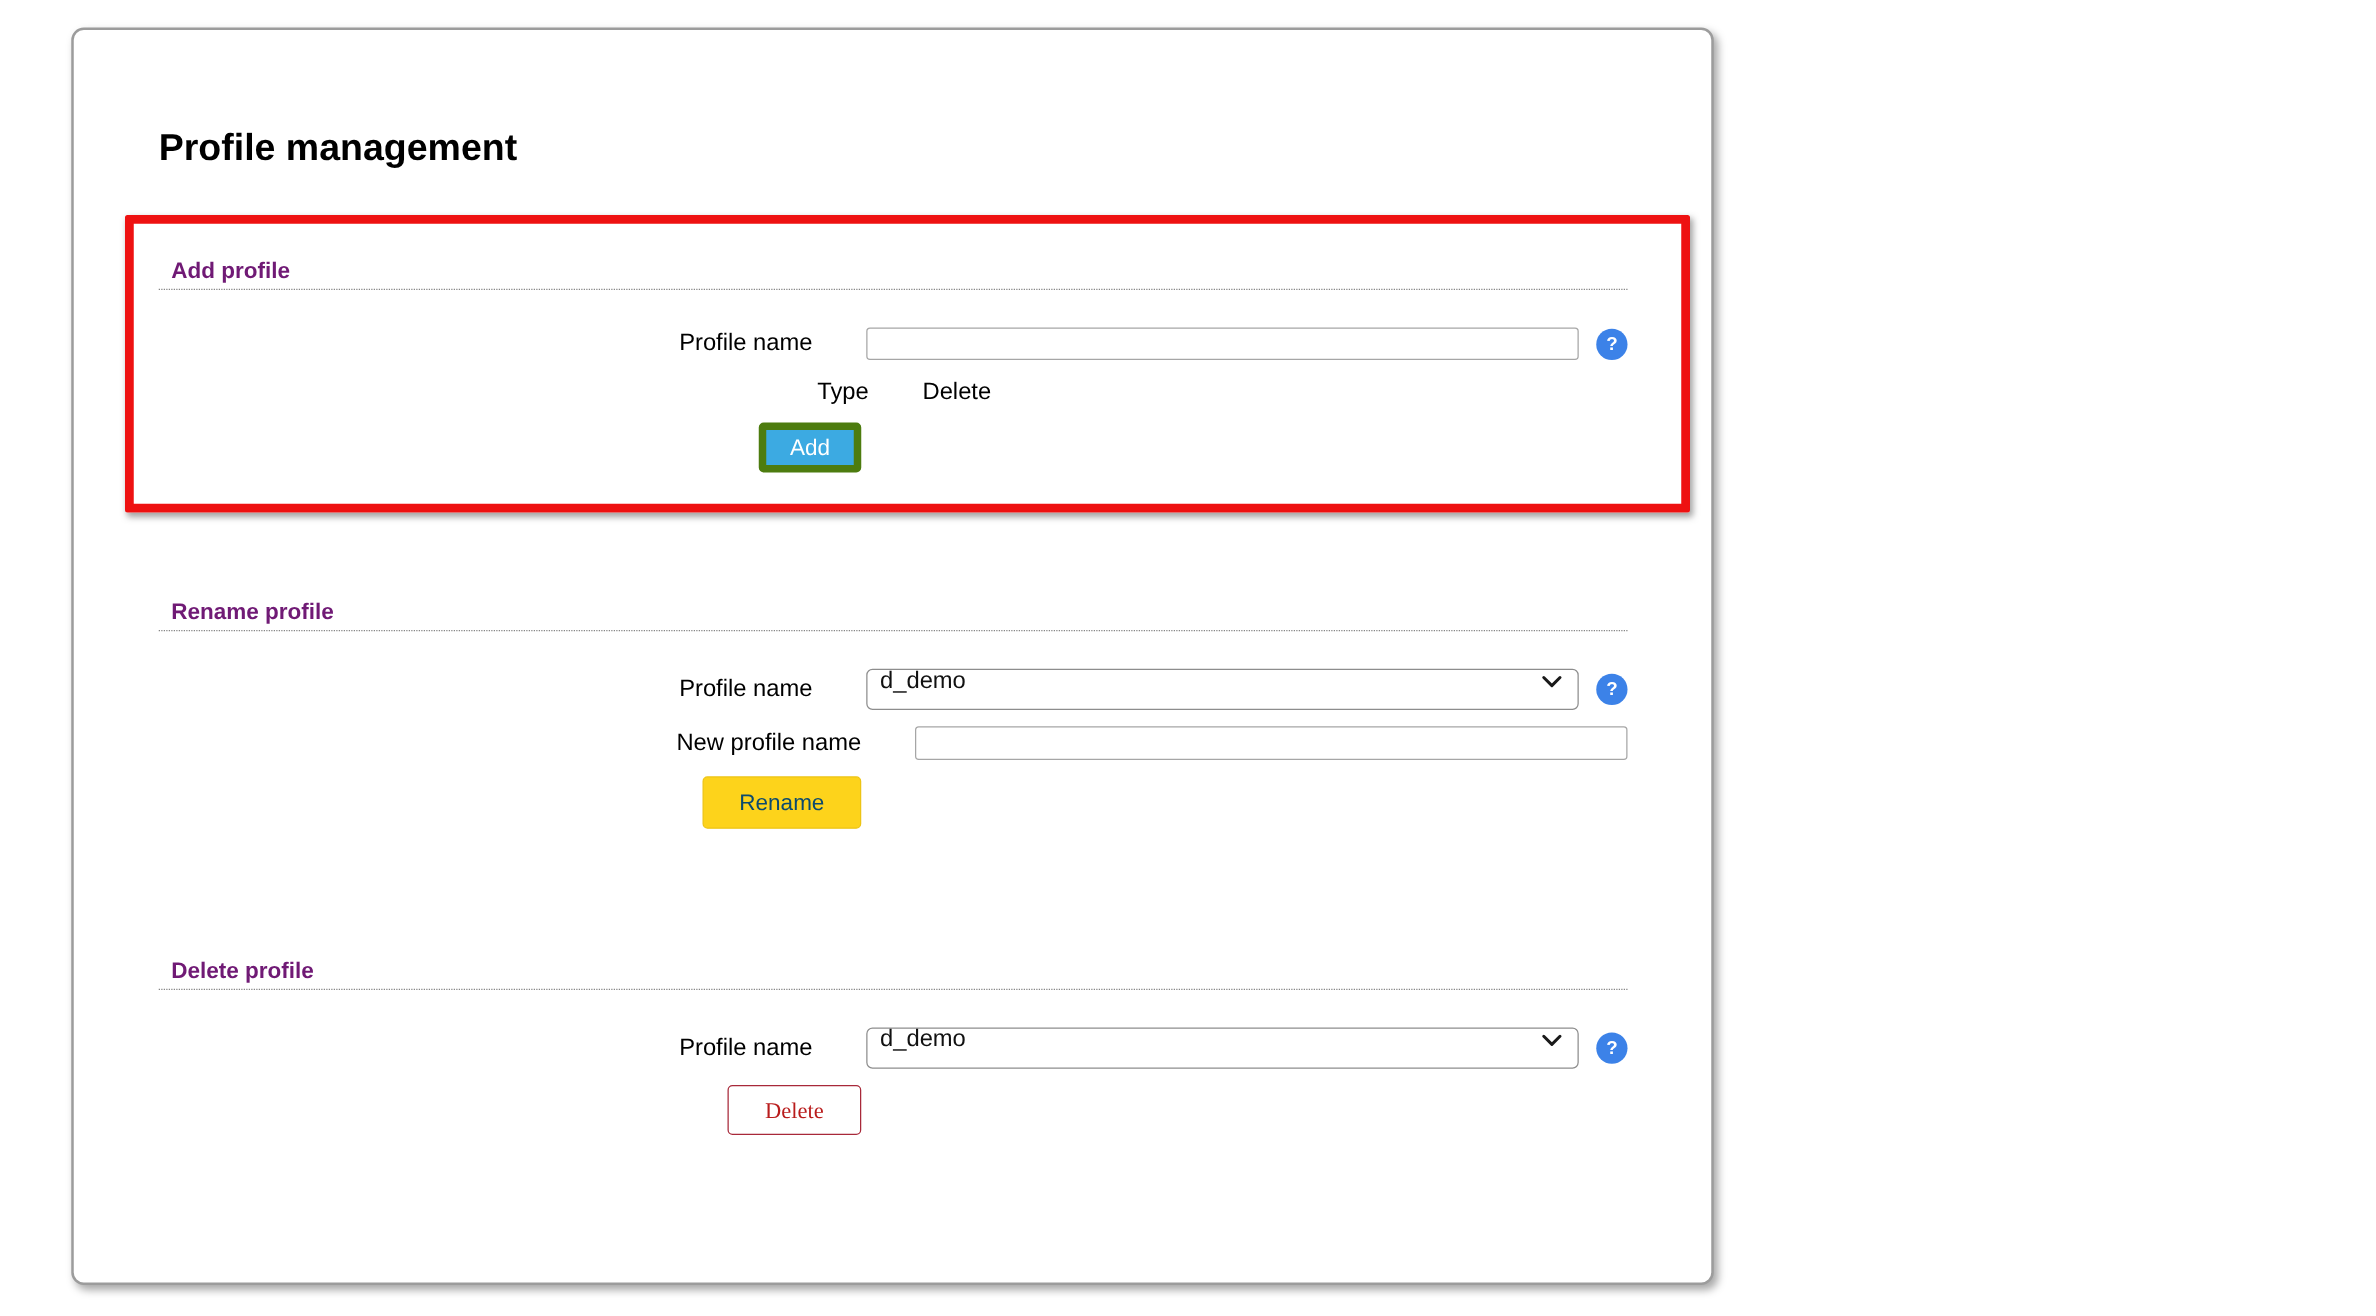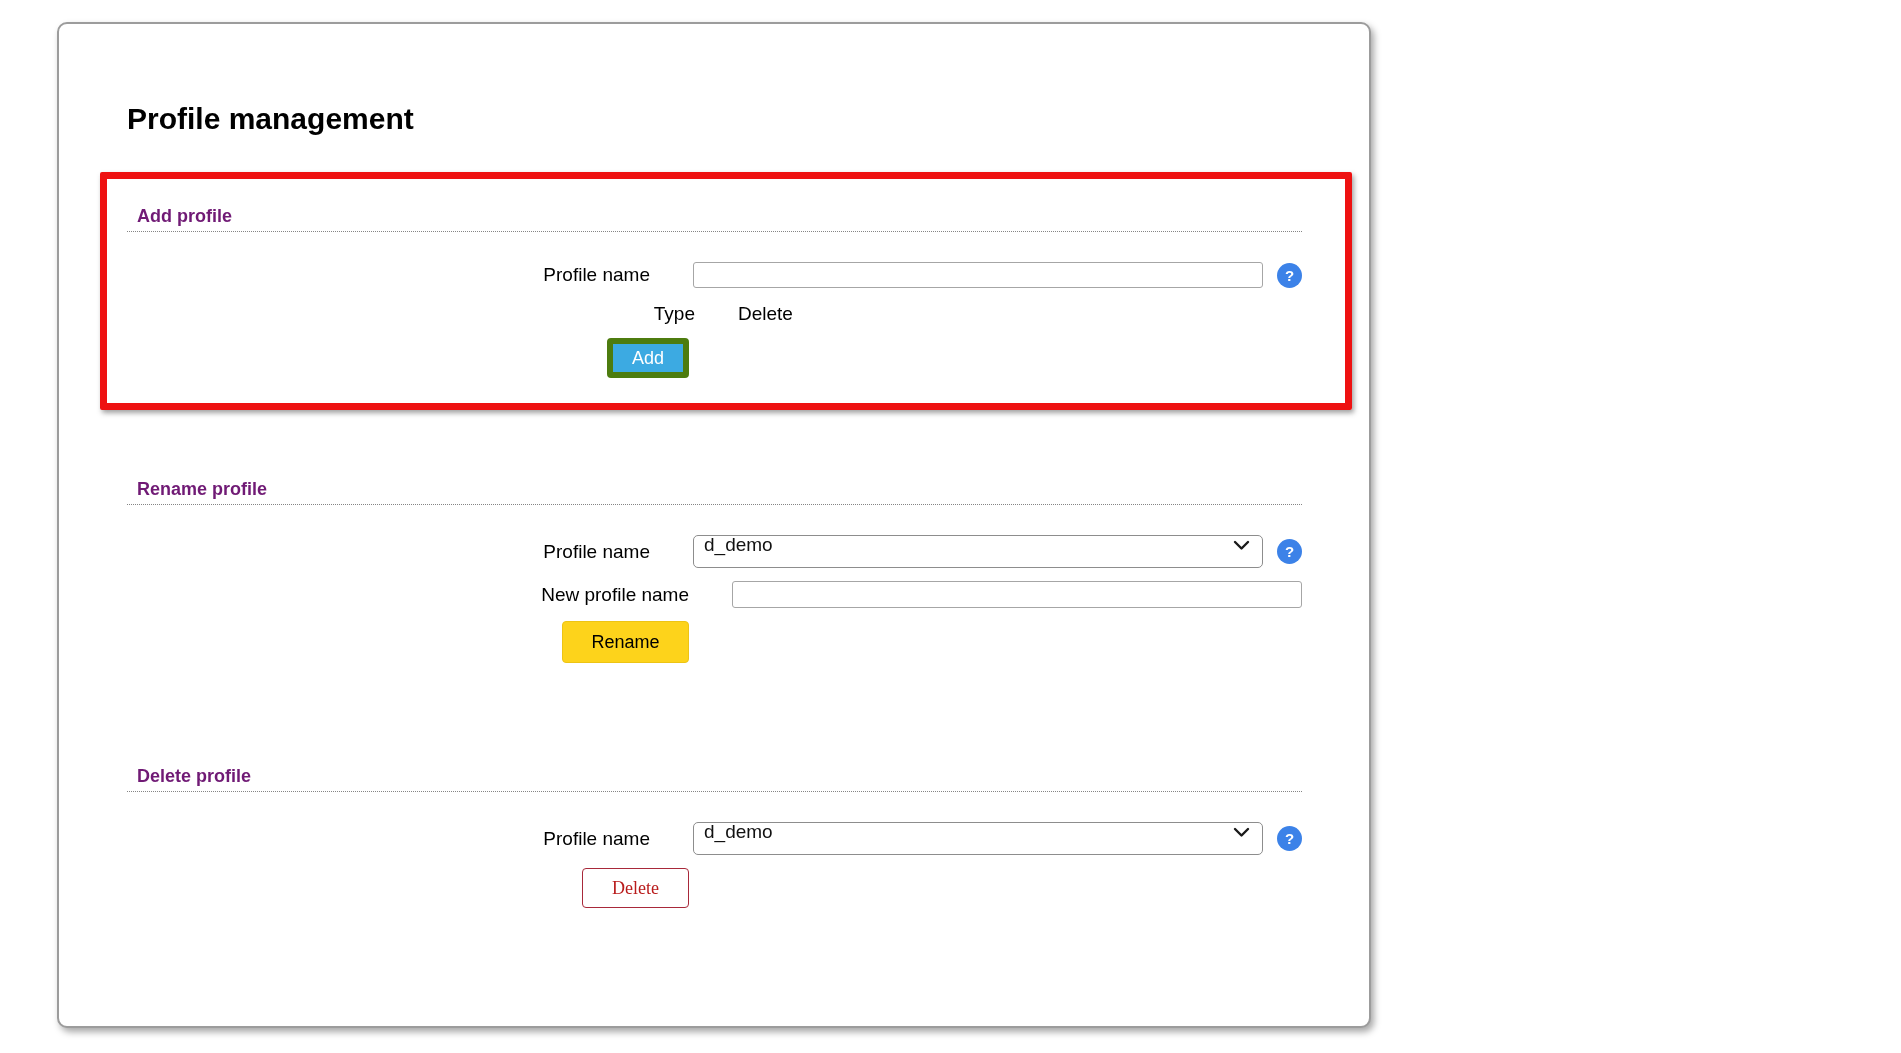--- a/index.html
+++ b/index.html
@@ -67,21 +67,21 @@
   .button-row {
     width: 568px; display: flex; justify-content: flex-end;
     padding-right: 6px; margin-top: 13px;
   }
   .btn {
     height: 40px; border-radius: 4px; font-family: "Liberation Sans", sans-serif;
     font-size: 18px; cursor: pointer;
     display: flex; align-items: center; justify-content: center;
   }
   .btn-add    { width: 82px;  background: #3caae2; border: 6px solid #4d7c0f; color: #fff; }
-  .btn-rename { width: 127px; height: 42px; background: #fdd31b; border: 1px solid #edc414; color: #000000; }
+  .btn-rename { width: 127px; height: 42px; background: #fdd31b; border: 1px solid #edc414; color: #0c4a6e; }
   .btn-delete { width: 107px; background: #fff; border: 1px solid #a8293a; color: #b91c1c; font-family: Liberation Serif, serif; }
 </style>
 </head>
 <body>
 
 <div class="card">
 
   <h1 class="page-title">Profile management</h1>
 
   <div class="highlight-box">

